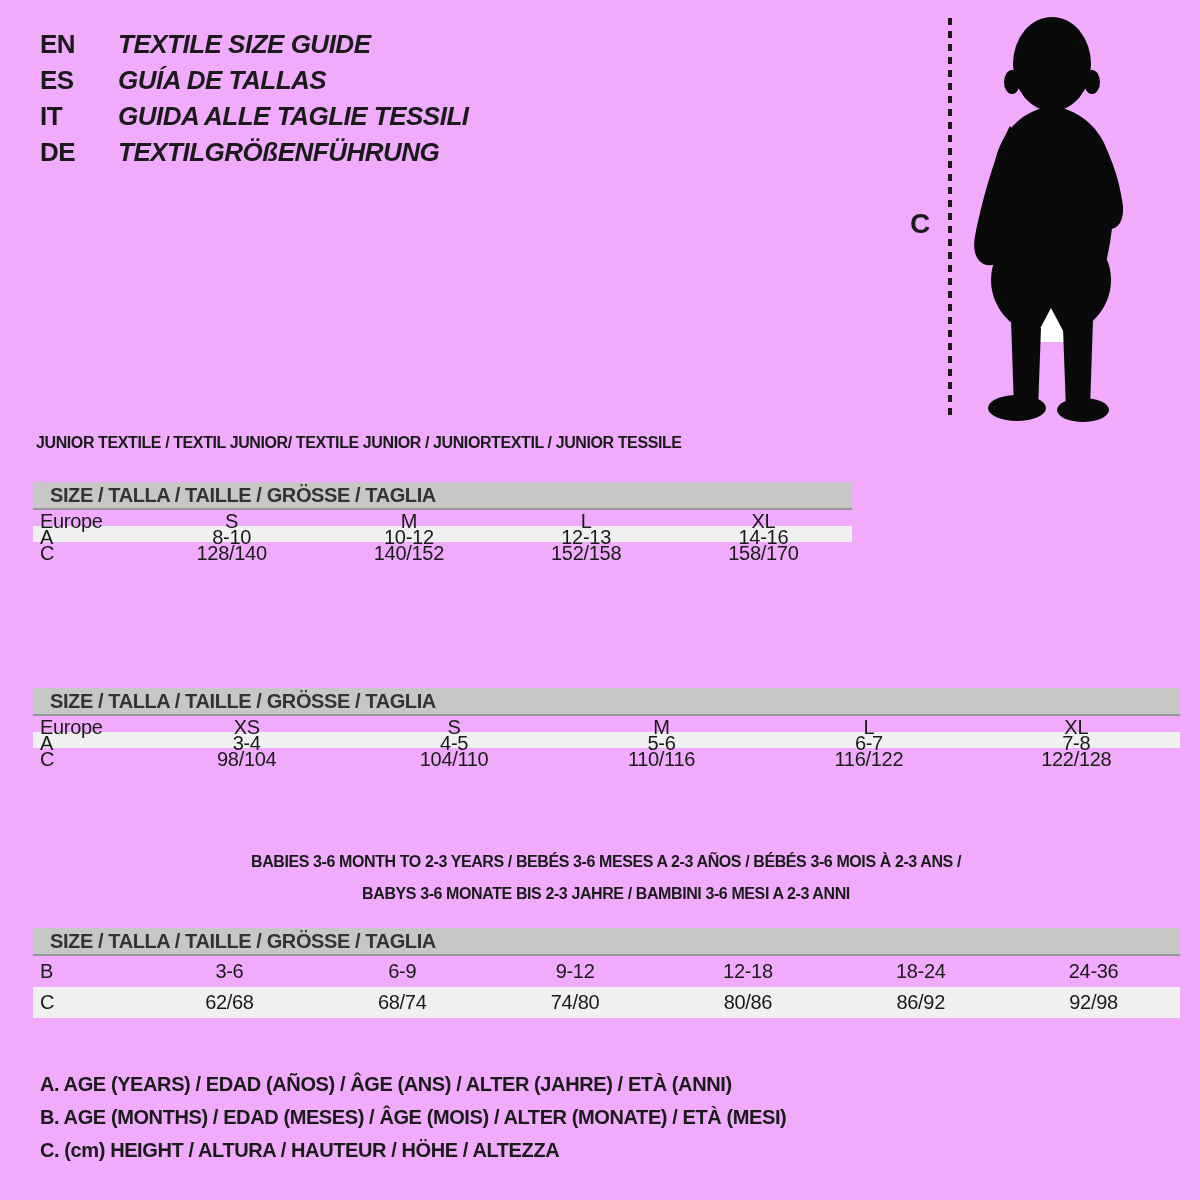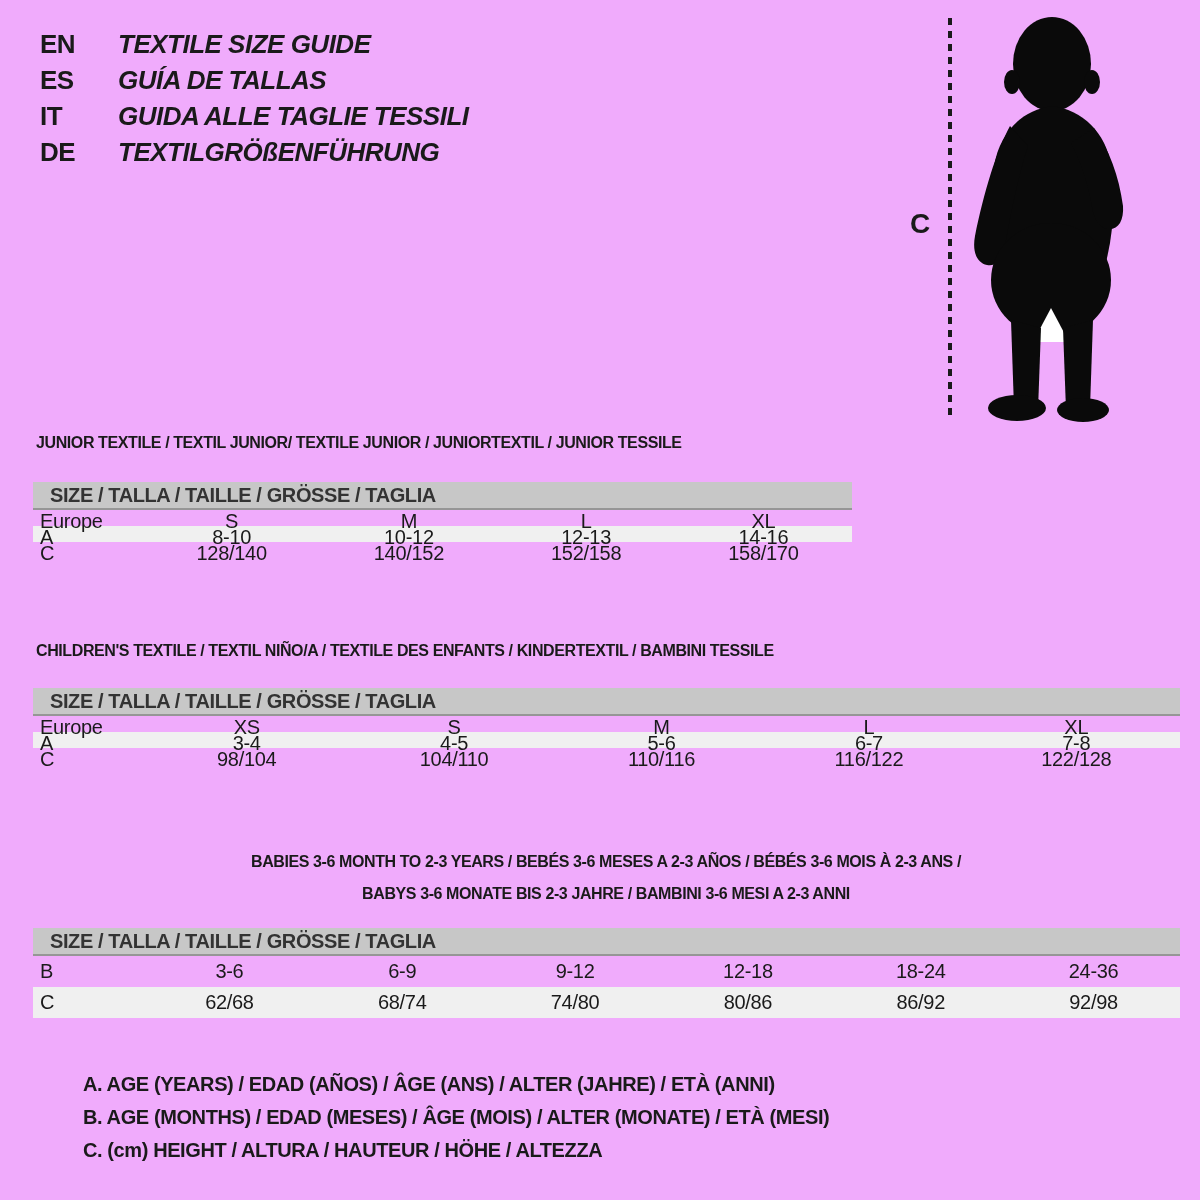--- a/index.html
+++ b/index.html
@@ -38,21 +38,21 @@
   .trow.h33{height:16px;}
   .trow.h31{height:31px;}
   .cols4{grid-template-columns:110px repeat(4,1fr);}
   .cols5{grid-template-columns:110px repeat(5,1fr);}
   .cols6{grid-template-columns:110px repeat(6,1fr);}
   .trow.alt{background:var(--row-alt-bg);}
   .lbl{padding-left:7px;font-size:20px;letter-spacing:-0.3px;}
   .val{text-align:center;font-size:20px;letter-spacing:-0.3px;}
 
   
-  .legend{position:absolute;left:40px;top:1068px;margin-left:43px;}
+  .legend{position:absolute;left:40px;top:1068px;}
   .legend-line{font-size:20px;font-weight:700;letter-spacing:-0.4px;line-height:33px;white-space:nowrap;}
 </style>
 </head>
 <body>
 
 <div class="page">
 
   <header class="lang-block">
     <div class="lang-row">
       <span class="lang-code">EN</span>
@@ -112,21 +112,20 @@
     </div>
     <div class="trow h33 cols4">
       <span class="lbl">C</span>
       <span class="val">128/140</span>
       <span class="val">140/152</span>
       <span class="val">152/158</span>
       <span class="val">158/170</span>
     </div>
   </div>
 
-  <div class="sec-title" style="top:642px;">CHILDREN'S TEXTILE / TEXTIL NIÑO/A / TEXTILE DES ENFANTS / KINDERTEXTIL / BAMBINI TESSILE</div>
   <div class="size-table" style="top:688px;width:1147px;">
     <div class="bar">
       <span>SIZE / TALLA / TAILLE / GRÖSSE / TAGLIA</span>
     </div>
     <div class="trow h33 cols5">
       <span class="lbl">Europe</span>
       <span class="val">XS</span>
       <span class="val">S</span>
       <span class="val">M</span>
       <span class="val">L</span>

